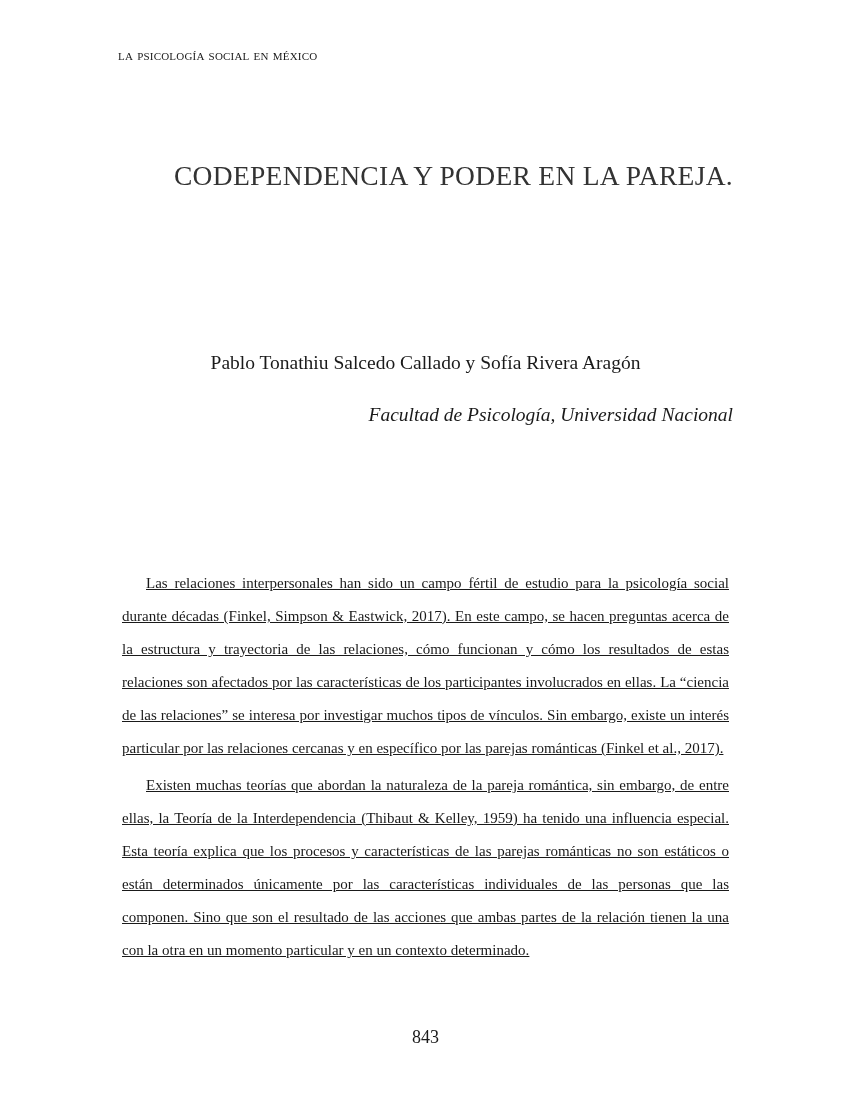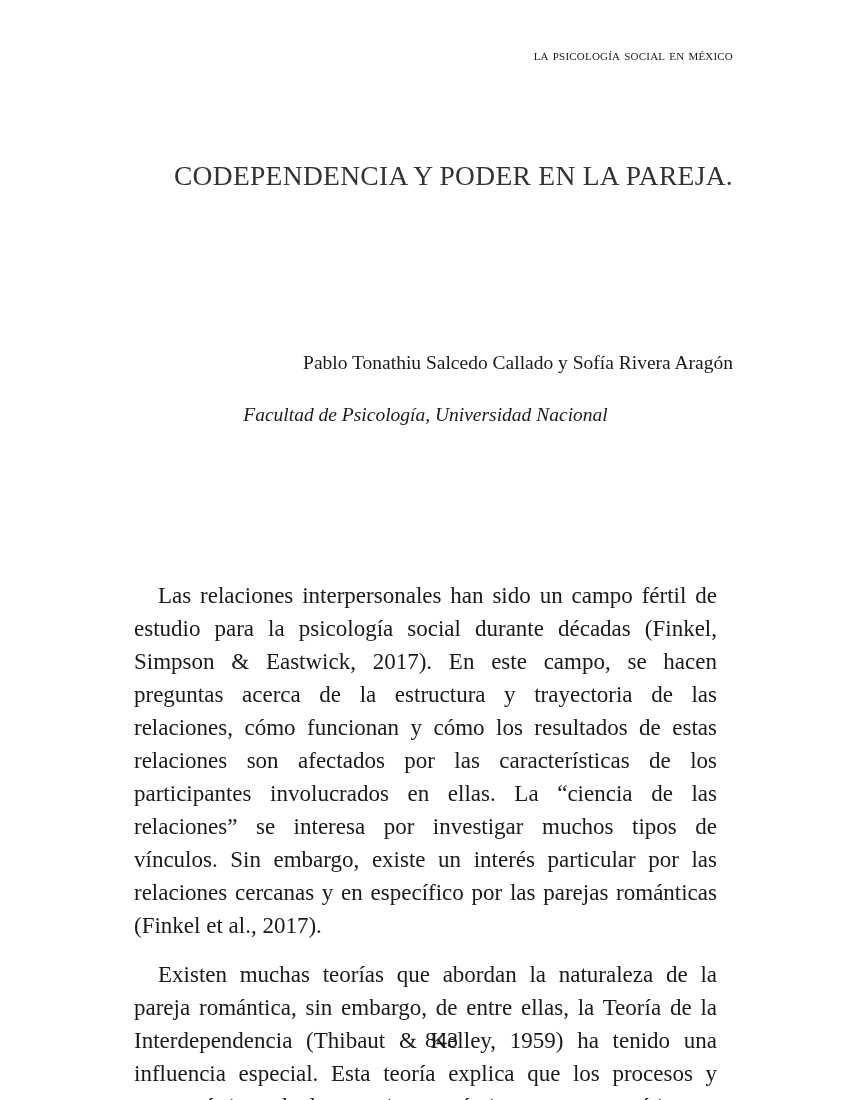--- a/index.html
+++ b/index.html
@@ -23,21 +23,21 @@
     overflow: hidden;
     box-sizing: border-box;
   }
 
   
   .running-head {
     position: absolute;
     top: 46px;
     left: 118px;
     right: 117px;
-    text-align: right;
+    text-align: left;
     font-size: 15.5px;
     letter-spacing: 0.2px;
     font-variant: small-caps;
     text-transform: lowercase;
     color: #1a1a1a;
     line-height: 1.2;
   }
   
   .running-head::first-letter { font-size: 1em; }
 
@@ -61,60 +61,61 @@
   
   .author-block {
     position: absolute;
     top: 348px;
     left: 118px;
     width: 615px;
     color: #1a1a1a;
   }
 
   .authors {
-    text-align: right;
+    text-align: center;
     font-size: 19.5px;
     line-height: 30px;
     margin-bottom: 12px;
   }
 
   .affiliation {
-    text-align: center;
+    text-align: right;
     font-style: italic;
     font-size: 19.5px;
     line-height: 33px;
     margin-top: 20px;
   }
 
   
   .body-text {
     position: absolute;
     top: 563px;
     left: 118px;
     width: 615px;
   }
 
   .body-text p {
-    margin: 16px;
-    font-size: 23px;
+    margin: 4px;
+    font-size: 15px;
     line-height: 33px;
     text-align: justify;
     text-indent: 24px;
     hyphens: none;
     color: #1a1a1a;
+    text-decoration: underline;
   }
 
   
   .folio {
     position: absolute;
     top: 1027px;
-    left: 134px;
+    left: 118px;
     width: 615px;
     text-align: center;
-    font-size: 22px;
+    font-size: 18px;
     color: #1a1a1a;
   }
 </style>
 </head>
 <body>
 
 <div class="page">
 
   <div class="running-head">La Psicología Social en México</div>
 

